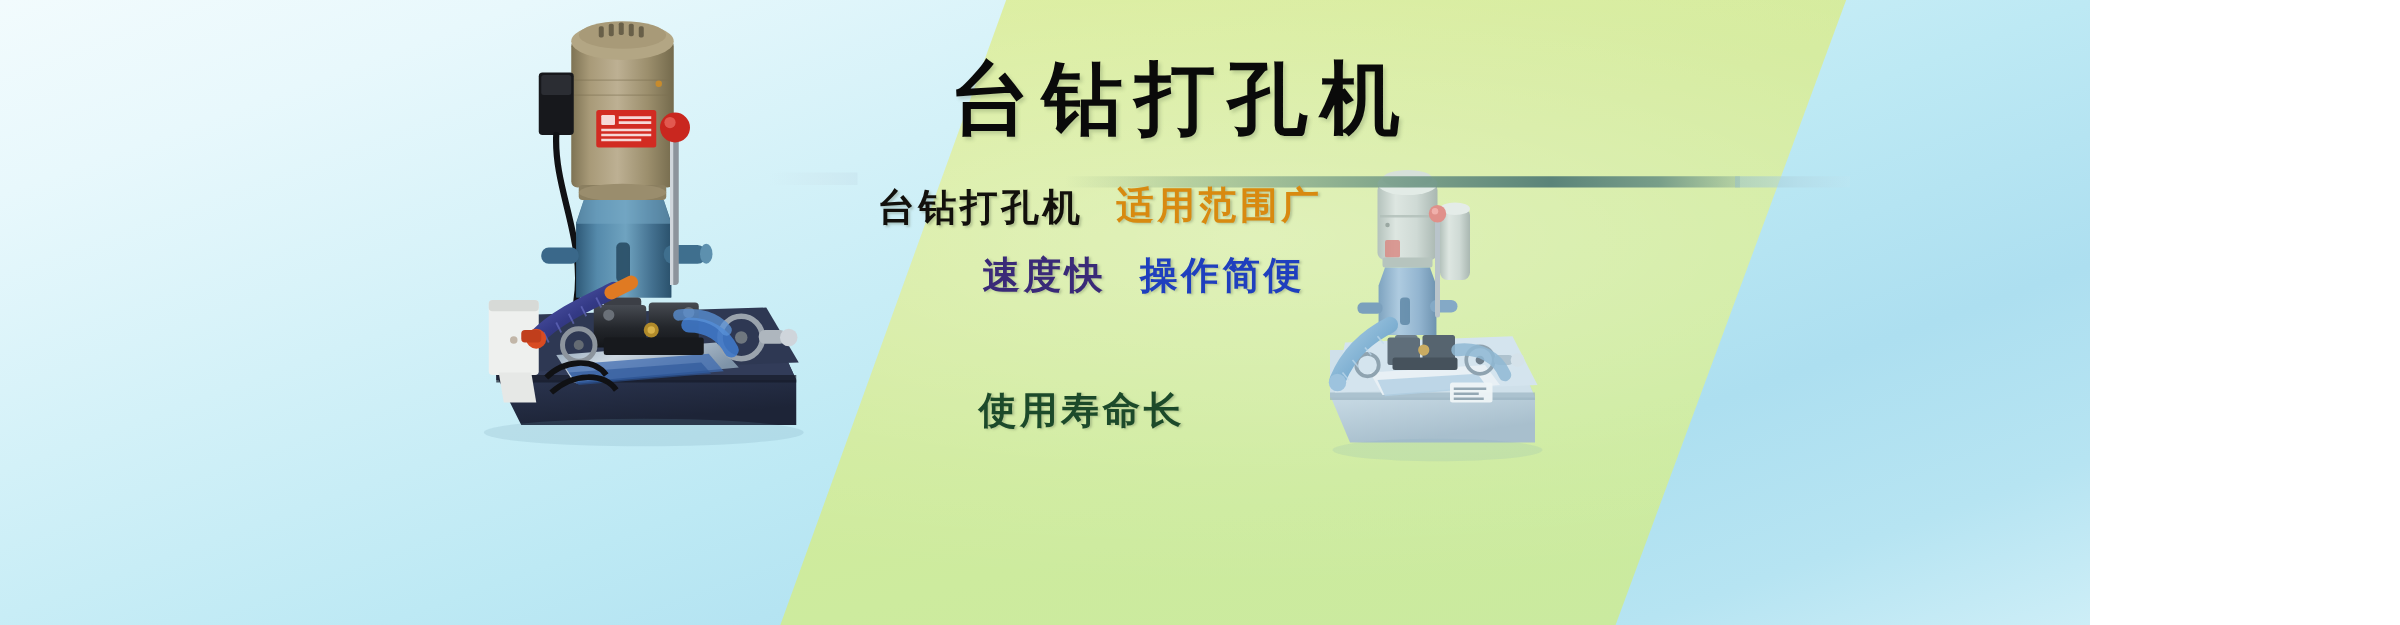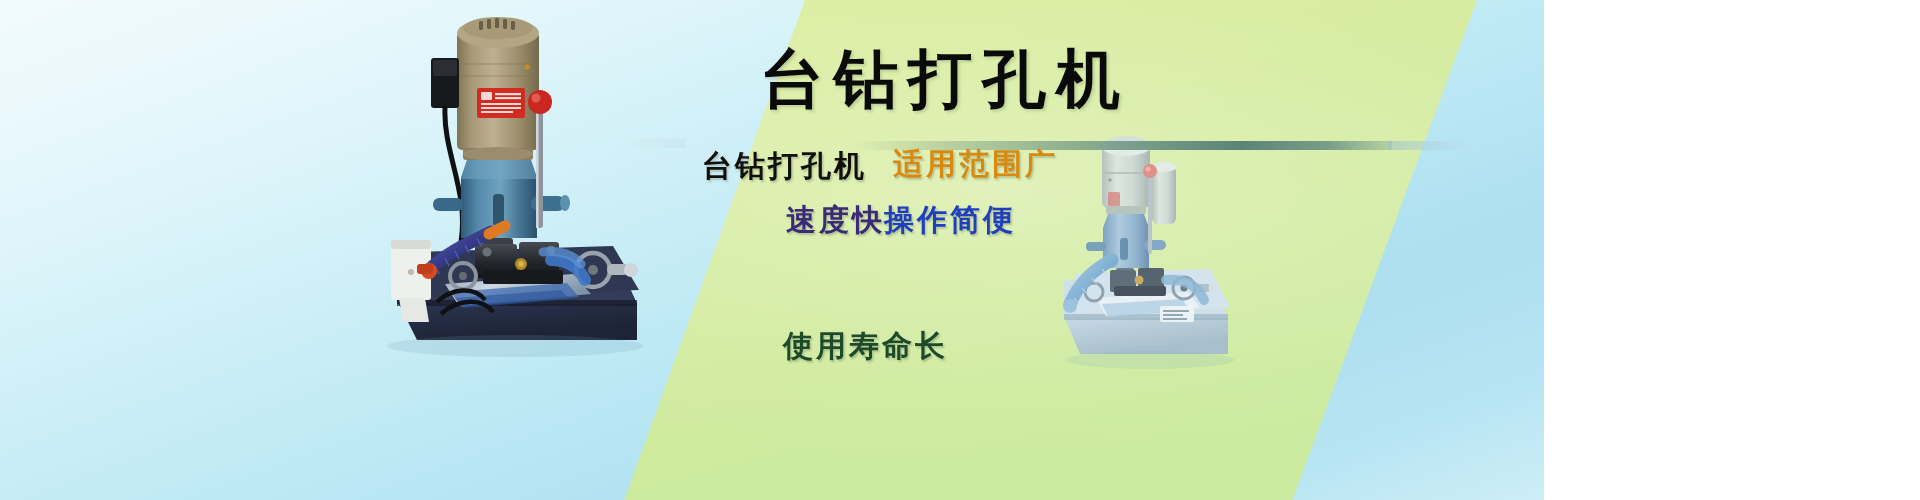--- a/index.html
+++ b/index.html
@@ -3,21 +3,21 @@
 <meta charset="utf-8">
 <style>
   * { box-sizing: border-box; margin: 0; padding: 0; }
   html, body {
     width: 1920px; height: 500px;
     font-family: "Liberation Serif", "DejaVu Serif", serif;
     overflow: hidden;
   }
   #banner {
     position: relative;
-    width: 1544px; height: 500px;
+    width: 1672px; height: 500px;
     background: linear-gradient(160deg,
         #f2fbfd 0%, #e8f8fc 14%, #d3f1f8 34%,
         #bde9f4 55%, #addff0 74%, #b6e4f2 88%, #cdeef7 100%);
     overflow: hidden;
   }
 
   
   .wedge {
     position: absolute;
     top: -4px; left: 0; width: 1920px; height: 510px;
@@ -82,24 +82,24 @@
     font-size: 30px;
     font-weight: bold;
     letter-spacing: 3px;
     white-space: nowrap;
     font-family: "DejaVu Serif", "Liberation Serif", serif;
     text-shadow: 1.5px 1.5px 2px rgba(80,95,70,0.30);
   }
   .f1 { left: 702px;  top: 146px; }
   .f2 { left: 893px;  top: 144px; }
   .f3 { left: 786px;  top: 200px; }
-  .f4 { left: 884px;  top: 200px; }
+  .f4 { left: 912px;  top: 200px; }
   .f5 { left: 700px;  top: 253px; }
   .f6 { left: 878px;  top: 253px; }
-  .f7 { left: 783px;  top: 326px; }
+  .f7 { left: 783px;  top: 308px; }
 
   
   .machine-left  { position: absolute; left: 355px;  top: 2px;   width: 310px; height: 375px; }
   .machine-right { position: absolute; left: 1052px; top: 128px; width: 200px; height: 272px; }
 </style>
 </head>
 <body>
 
 <div id="banner">
 

